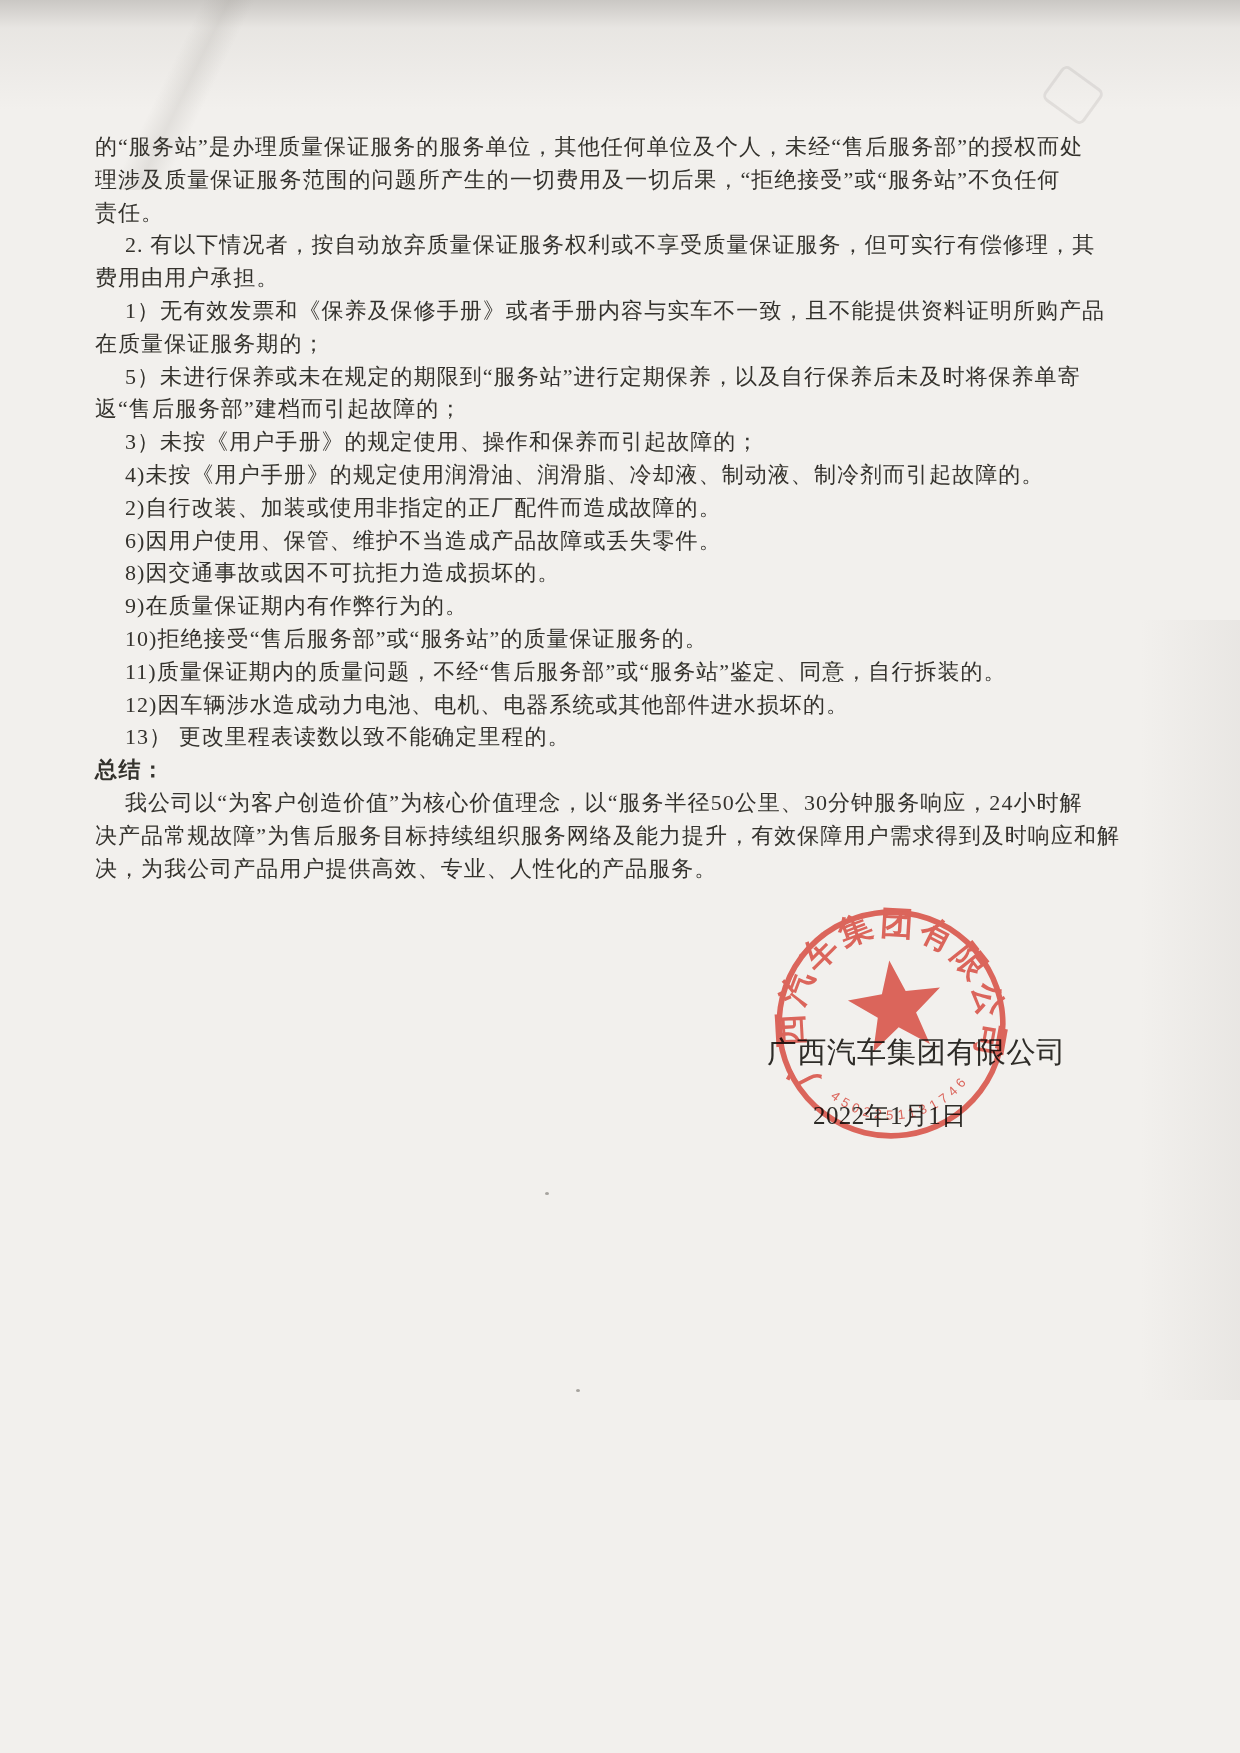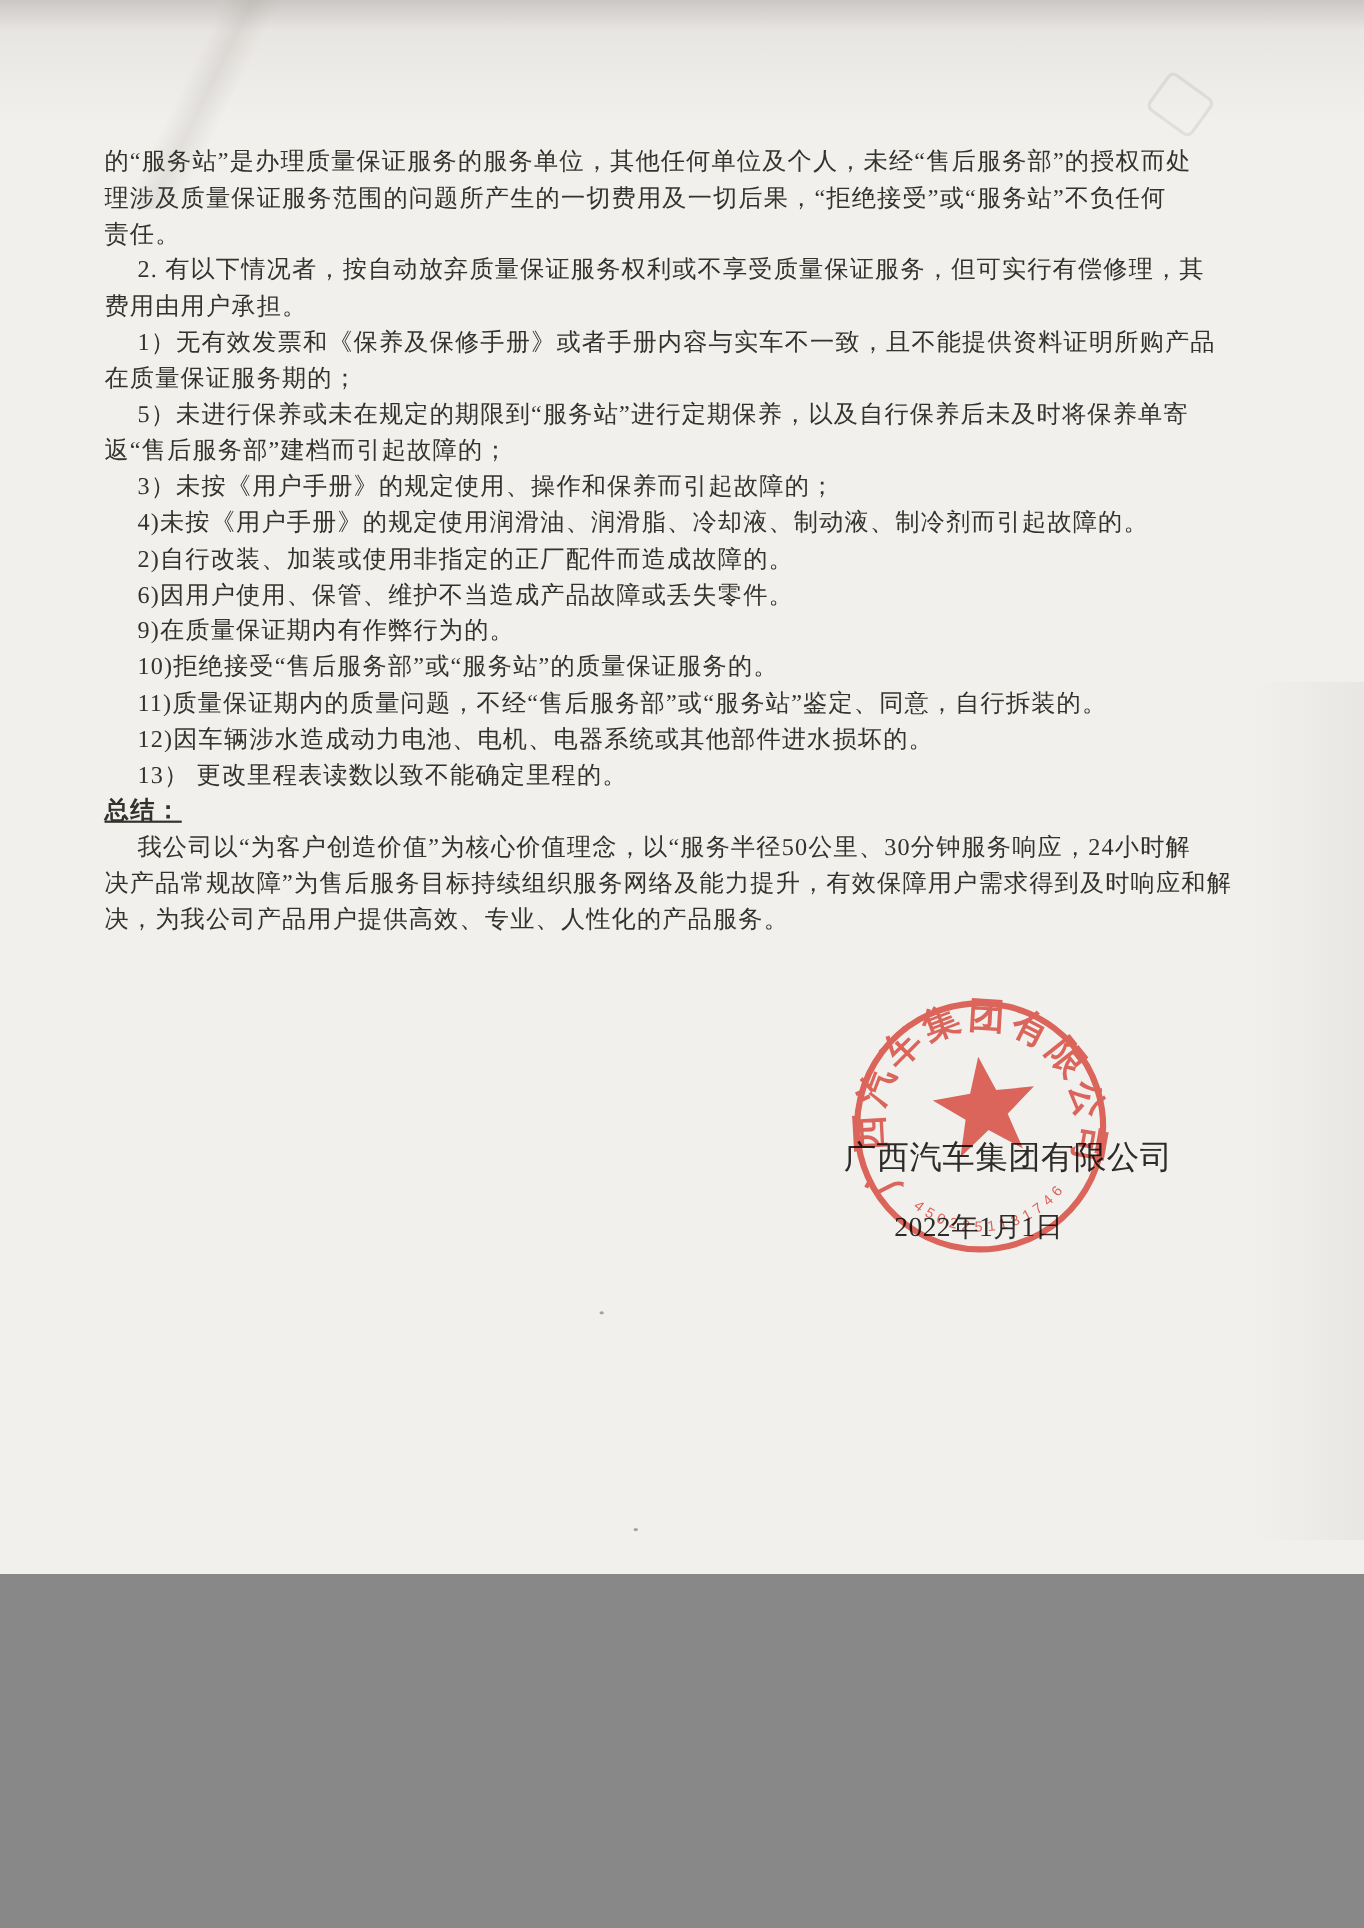--- a/index.html
+++ b/index.html
@@ -1,17 +1,17 @@
 <!DOCTYPE html>
 <html style="--seal: #e4564c;"><head>
 <meta charset="utf-8">
 <style>
   html,body { margin:0; padding:0; background:#888; }
   .page {
-    position:relative; width:1240px; height:1431px; margin:0 auto;
+    position:relative; width:1240px; height:1753px; margin:0 auto;
     background:#f2f0ed; overflow:hidden;
     font-family:"Liberation Serif","DejaVu Serif",serif;
     color:#34322d;
   }
   
   .shade-top { position:absolute; left:0; top:0; right:0; height:120px; pointer-events:none;
     background:linear-gradient(180deg, rgba(110,106,101,.30) 0, rgba(170,166,161,.14) 28px, rgba(0,0,0,0) 110px); }
   .shade-right { position:absolute; right:0; top:620px; width:100px; height:780px; pointer-events:none;
     background:linear-gradient(90deg, rgba(0,0,0,0), rgba(150,146,141,.10)); }
   .crease-topleft { position:absolute; left:-60px; top:-70px; width:520px; height:260px; pointer-events:none;
@@ -20,21 +20,21 @@
     border:3px solid rgba(128,124,118,.15); border-radius:7px; transform:rotate(36deg); }
   .speck { position:absolute; width:4px; height:3px; border-radius:50%;
     background:#67645c; opacity:.55; }
   .speck.s1 { left:545px; top:1192px; }
   .speck.s2 { left:576px; top:1389px; }
 
   
   .doc-text { position:absolute; left:95px; top:131px; width:1070px; }
   .doc-line { font-size:22px; line-height:32.8px; letter-spacing:1.05px; white-space:nowrap; }
   .doc-line.indent { padding-left:30px; }
-  .doc-line.bold { font-weight:bold; letter-spacing:1.4px;text-decoration:underline; }
+  .doc-line.bold { font-weight:bold; letter-spacing:1.4px; }
 
   
   .company-line { position:absolute; left:767px; top:1033px; font-size:29.5px;
     letter-spacing:.4px; color:#2e2c28; white-space:nowrap; }
   .date-line { position:absolute; left:813px; top:1099px; font-size:25px;
     letter-spacing:.4px; color:#2e2c28; white-space:nowrap; }
 
   
   .stamp { position:absolute; left:769px; top:902px; width:244px; height:244px;
     opacity:.88; mix-blend-mode:multiply; }
@@ -64,20 +64,21 @@
       <div class="doc-line indent">2. 有以下情况者，按自动放弃质量保证服务权利或不享受质量保证服务，但可实行有偿修理，其</div>
       <div class="doc-line">费用由用户承担。</div>
       <div class="doc-line indent">1）无有效发票和《保养及保修手册》或者手册内容与实车不一致，且不能提供资料证明所购产品</div>
       <div class="doc-line">在质量保证服务期的；</div>
       <div class="doc-line indent">5）未进行保养或未在规定的期限到“服务站”进行定期保养，以及自行保养后未及时将保养单寄</div>
       <div class="doc-line">返“售后服务部”建档而引起故障的；</div>
       <div class="doc-line indent">3）未按《用户手册》的规定使用、操作和保养而引起故障的；</div>
       <div class="doc-line indent">4)未按《用户手册》的规定使用润滑油、润滑脂、冷却液、制动液、制冷剂而引起故障的。</div>
       <div class="doc-line indent">2)自行改装、加装或使用非指定的正厂配件而造成故障的。</div>
       <div class="doc-line indent">6)因用户使用、保管、维护不当造成产品故障或丢失零件。</div>
+      <div class="doc-line indent">8)因交通事故或因不可抗拒力造成损坏的。</div>
       <div class="doc-line indent">9)在质量保证期内有作弊行为的。</div>
       <div class="doc-line indent">10)拒绝接受“售后服务部”或“服务站”的质量保证服务的。</div>
       <div class="doc-line indent">11)质量保证期内的质量问题，不经“售后服务部”或“服务站”鉴定、同意，自行拆装的。</div>
       <div class="doc-line indent">12)因车辆涉水造成动力电池、电机、电器系统或其他部件进水损坏的。</div>
       <div class="doc-line indent">13） 更改里程表读数以致不能确定里程的。</div>
       <div class="doc-line bold">总结：</div>
       <div class="doc-line indent">我公司以“为客户创造价值”为核心价值理念，以“服务半径50公里、30分钟服务响应，24小时解</div>
       <div class="doc-line">决产品常规故障”为售后服务目标持续组织服务网络及能力提升，有效保障用户需求得到及时响应和解</div>
       <div class="doc-line">决，为我公司产品用户提供高效、专业、人性化的产品服务。</div>
     </div>

